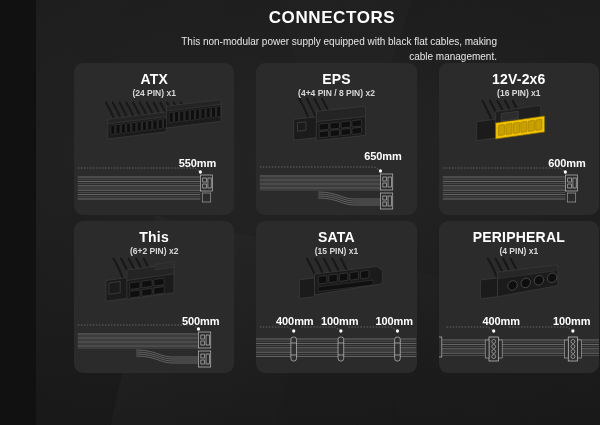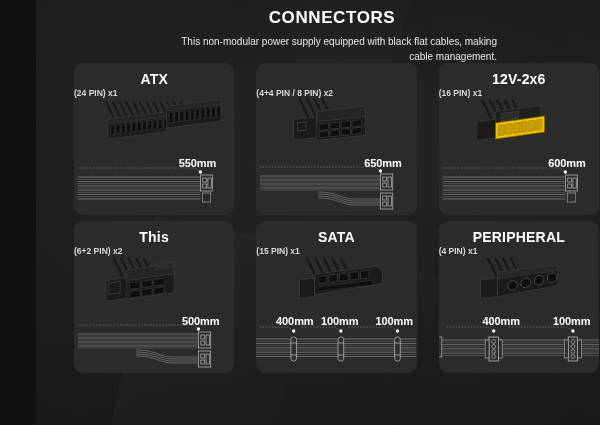--- a/index.html
+++ b/index.html
@@ -91,20 +91,21 @@
     text-align: center;
     font-size: 14px;
     font-weight: bold;
     letter-spacing: 0.2px;
     color: #ffffff;
   }
   .card-sub {
     position: absolute;
     left: 0; top: 25px;
     width: 100%;
+    text-align: center;
     font-size: 8.5px;
     font-weight: bold;
     color: #d8d8d8;
   }
 
   
   .photo {
     position: absolute;
     left: 0; top: 34px;
     width: 100%;
@@ -225,20 +226,21 @@
       <rect x="136.5" y="23" width="4" height="4"></rect>
       <rect x="136.5" y="29" width="4" height="4"></rect>
       <rect x="142" y="23" width="3.5" height="10"></rect>
     </g>
          <rect x="136" y="38" width="9" height="9" fill="none" stroke="#b5b5b5" stroke-width="0.6"></rect>
           </svg>
         </div>
         <div class="meas" style="left: 77%; bottom: 46px;">550mm</div>
       </div>
       <div class="card">
+        <div class="card-title">EPS</div>
         <div class="card-sub">(4+4 PIN / 8 PIN) x2</div>
         <div class="photo">
           <svg class="conn-svg" viewBox="0 0 170 62" preserveAspectRatio="xMidYMid meet">
       <path d="M56 22 C 53 12, 49 6, 46 0" stroke="#0c0c0c" stroke-width="1.9" fill="none" stroke-linecap="round"></path>
             <path d="M56 22 C 53 12, 49 6, 46 0" stroke="#4a4a4a" stroke-width="0.5" fill="none" stroke-linecap="round" opacity="0.7"></path>
             <path d="M64 22 C 61 12, 57 6, 54 0" stroke="#0c0c0c" stroke-width="1.9" fill="none" stroke-linecap="round"></path>
             <path d="M64 22 C 61 12, 57 6, 54 0" stroke="#4a4a4a" stroke-width="0.5" fill="none" stroke-linecap="round" opacity="0.7"></path>
             <path d="M72 22 C 69 12, 65 6, 62 0" stroke="#0c0c0c" stroke-width="1.9" fill="none" stroke-linecap="round"></path>
             <path d="M72 22 C 69 12, 65 6, 62 0" stroke="#4a4a4a" stroke-width="0.5" fill="none" stroke-linecap="round" opacity="0.7"></path>
             <path d="M80 22 C 77 12, 73 6, 70 0" stroke="#0c0c0c" stroke-width="1.9" fill="none" stroke-linecap="round"></path>
@@ -284,21 +286,21 @@
            <path d="M66 43 C 86 43, 92 50, 104 50 H132"></path>
          </g>
          <g stroke="#c2c2c2" stroke-width="0.7" fill="none">
       <rect x="132" y="38" width="13" height="16"></rect>
       <rect x="134.5" y="41" width="4" height="4"></rect>
       <rect x="134.5" y="47" width="4" height="4"></rect>
       <rect x="140" y="41" width="3.5" height="10"></rect>
     </g>
           </svg>
         </div>
-        <div class="meas" style="left: 79%; bottom: 46px;">650mm</div>
+        <div class="meas" style="left: 79%; bottom: 53px;">650mm</div>
       </div>
       <div class="card">
         <div class="card-title">12V-2x6</div>
         <div class="card-sub">(16 PIN) x1</div>
         <div class="photo">
           <svg class="conn-svg" viewBox="0 0 170 62" preserveAspectRatio="xMidYMid meet">
       <path d="M56 24 C 53 14, 49 8, 46 2" stroke="#0c0c0c" stroke-width="1.9" fill="none" stroke-linecap="round"></path>
             <path d="M56 24 C 53 14, 49 8, 46 2" stroke="#4a4a4a" stroke-width="0.5" fill="none" stroke-linecap="round" opacity="0.7"></path>
             <path d="M64 24 C 61 14, 57 8, 54 2" stroke="#0c0c0c" stroke-width="1.9" fill="none" stroke-linecap="round"></path>
             <path d="M64 24 C 61 14, 57 8, 54 2" stroke="#4a4a4a" stroke-width="0.5" fill="none" stroke-linecap="round" opacity="0.7"></path>

